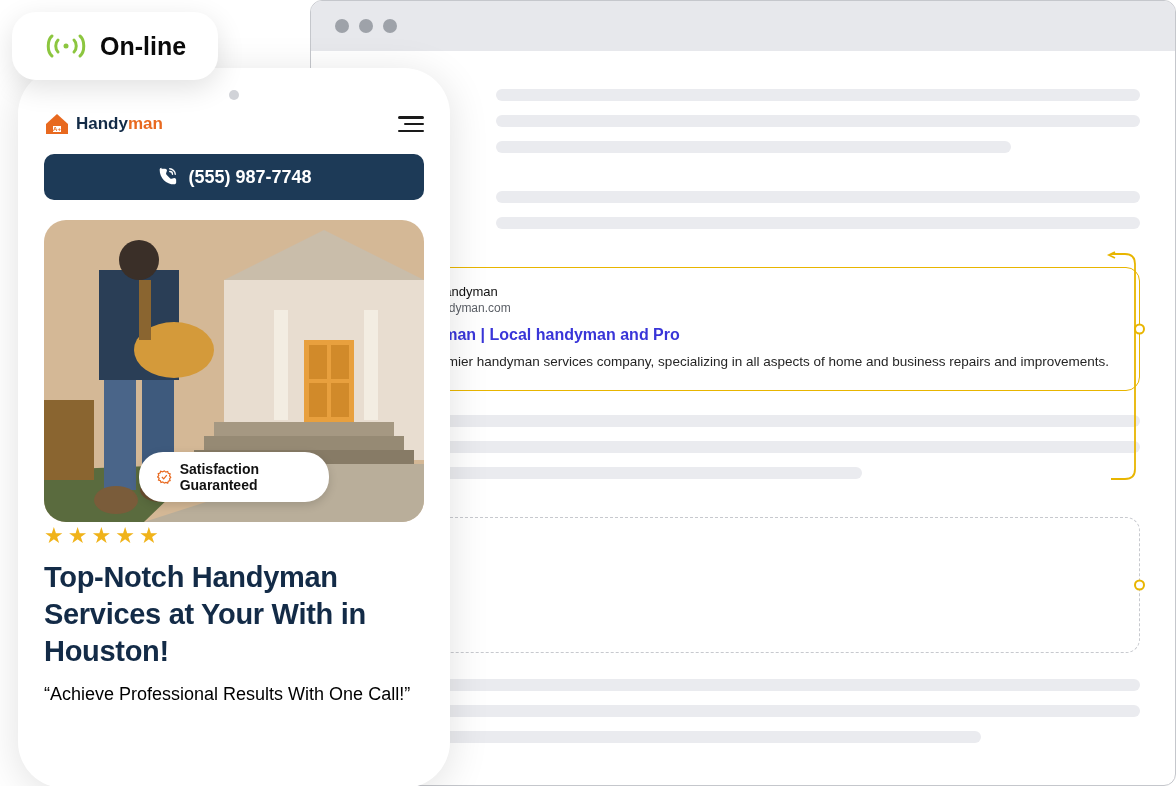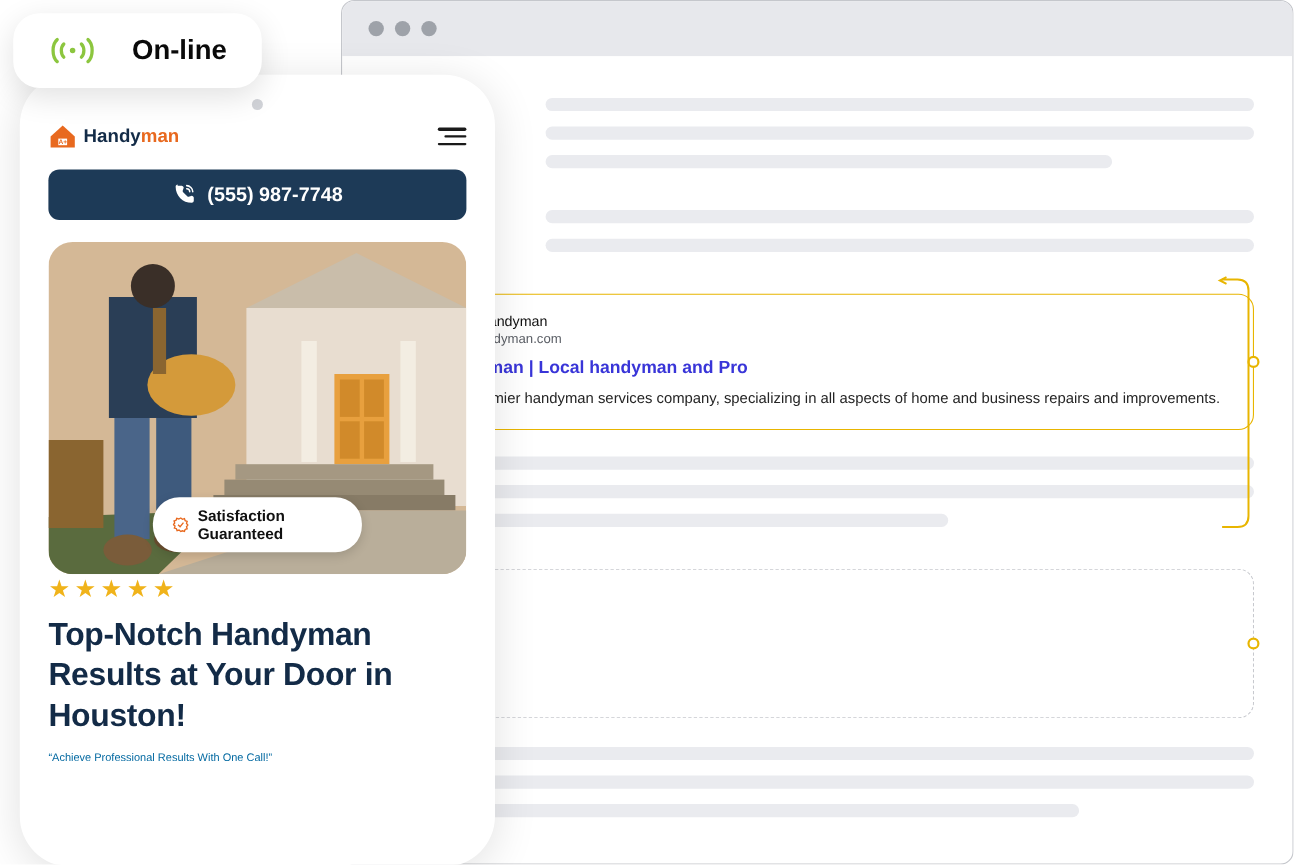--- a/index.html
+++ b/index.html
@@ -197,36 +197,36 @@
     
     .hero-title {
       font-size: 29px;
       font-weight: 800;
       color: #132b47;
       line-height: 1.28;
       margin-bottom: 14px;
       letter-spacing: -0.3px;
     }
     .hero-sub {
-      font-size: 10px;
-      color: #0369a1;
+      font-size: 18px;
+      color: #000000;
       font-style: normal;
     }
     
     
     .online-badge {
       position: absolute;
       top: 12px;
       left: 12px;
       background: #fff;
       border-radius: 24px;
       padding: 18px 32px;
       display: flex;
       align-items: center;
-      gap: 32px;
+      gap: 12px;
       box-shadow: 0 8px 28px rgba(0,0,0,0.12);
       z-index: 5;
     }
     .online-text {
       font-size: 25px;
       font-weight: 800;
       color: #0a0a0a;
     }
     .wave-icon { width: 44px; height: 32px; }
     
@@ -379,21 +379,21 @@
   </div>
 
   <div class="stars">
     <span class="star">★</span>
     <span class="star">★</span>
     <span class="star">★</span>
     <span class="star">★</span>
     <span class="star">★</span>
   </div>
 
-  <div class="hero-title">Top-Notch Handyman Results at Your Door in Houston!</div>
+  <div class="hero-title">Top-Notch Handyman Services at Your With in Houston!</div>
   <div class="hero-sub">“Achieve Professional Results With One Call!”</div>
 </div>
 
 <div class="online-badge">
   <svg class="wave-icon" viewBox="0 0 44 32" fill="none" stroke="#8cc63f" stroke-width="3" stroke-linecap="round">
     <path d="M8 6 C3 10, 3 22, 8 26"></path>
     <path d="M14 10 C11 13, 11 19, 14 22"></path>
     <circle cx="22" cy="16" r="2.5" fill="#8cc63f" stroke="none"></circle>
     <path d="M30 10 C33 13, 33 19, 30 22"></path>
     <path d="M36 6 C41 10, 41 22, 36 26"></path>

